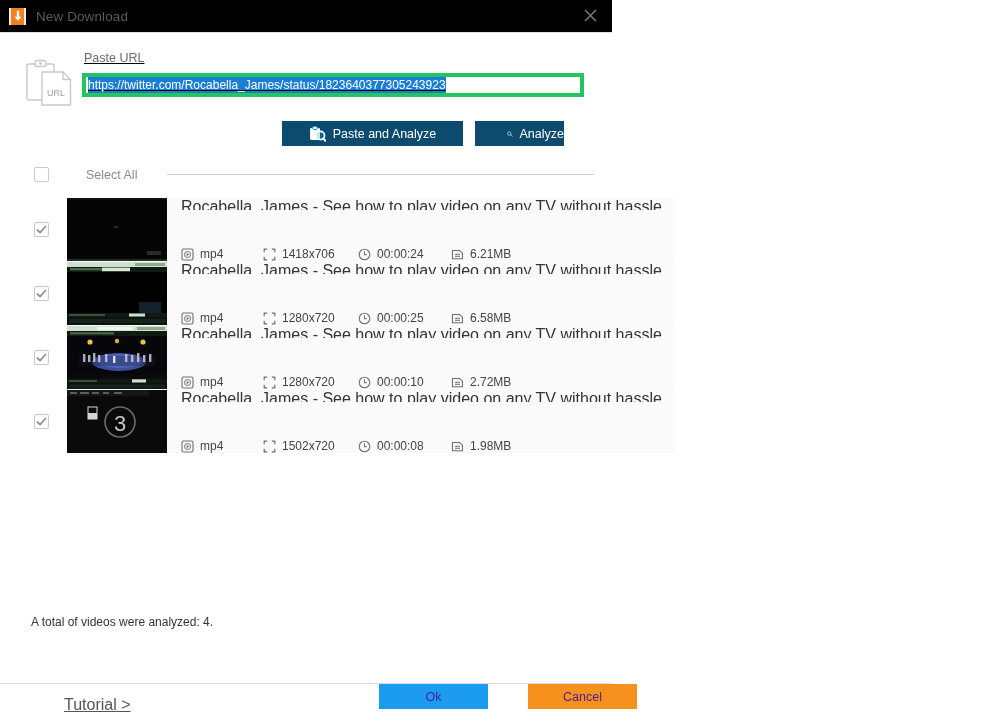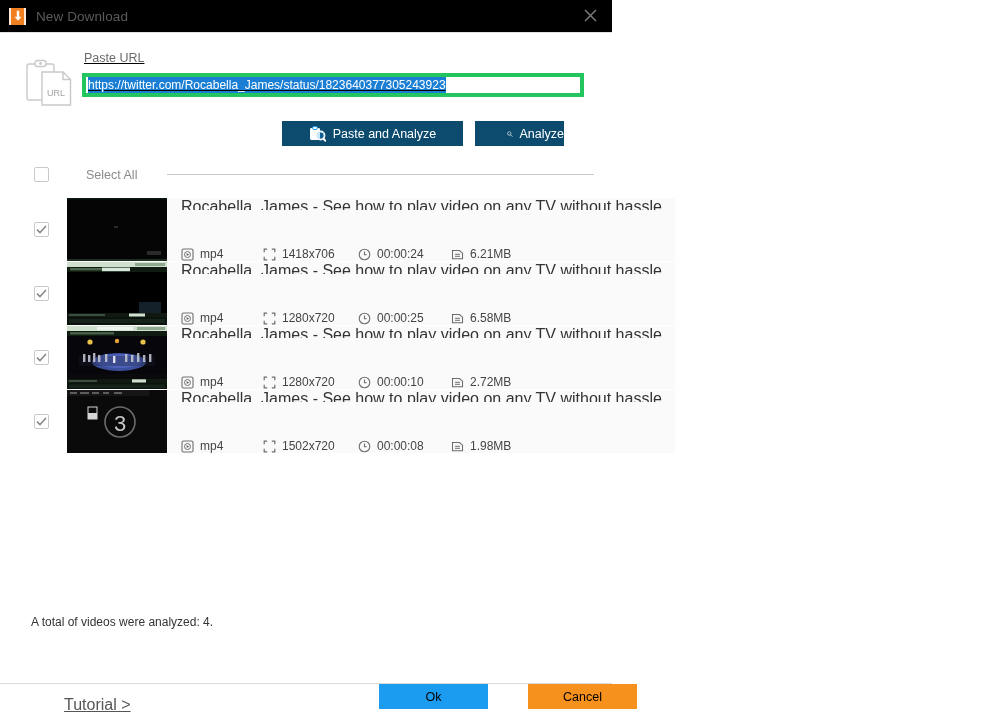--- a/index.html
+++ b/index.html
@@ -262,21 +262,21 @@
     color: #555555;
     text-decoration: underline;
     cursor: pointer;
   }
   .footer-btn {
     position: absolute;
     top: 0;
     height: 25px;
     width: 109px;
     border: none;
-    color: #000000;
+    color: #4c1d95;
     font-size: 12.5px;
     cursor: pointer;
     font-family: "Liberation Sans", sans-serif;
   }
   .btn-ok     { left: 379px; background: #1b9cf0; }
   .btn-cancel { left: 528px; background: #f7911e; }
 </style>
 </head>
 <body>
 

